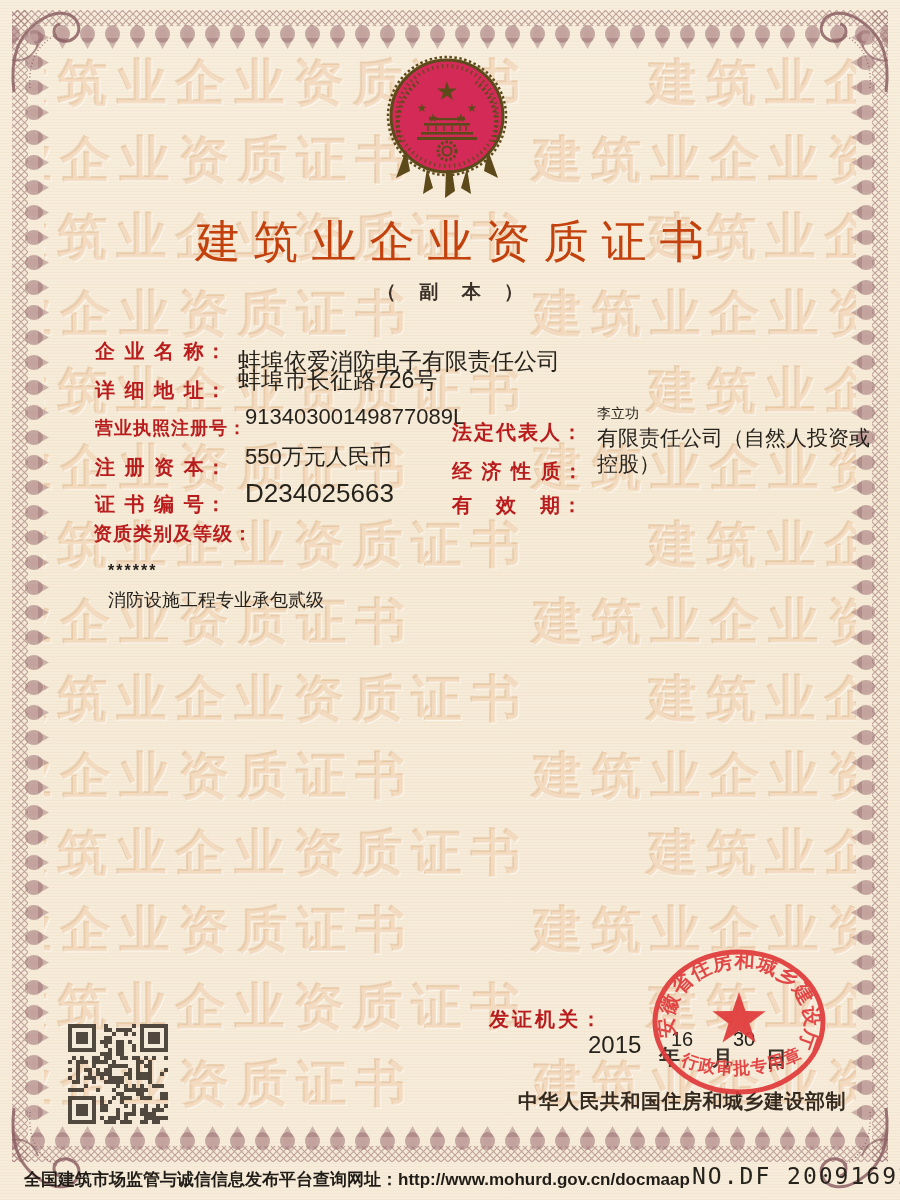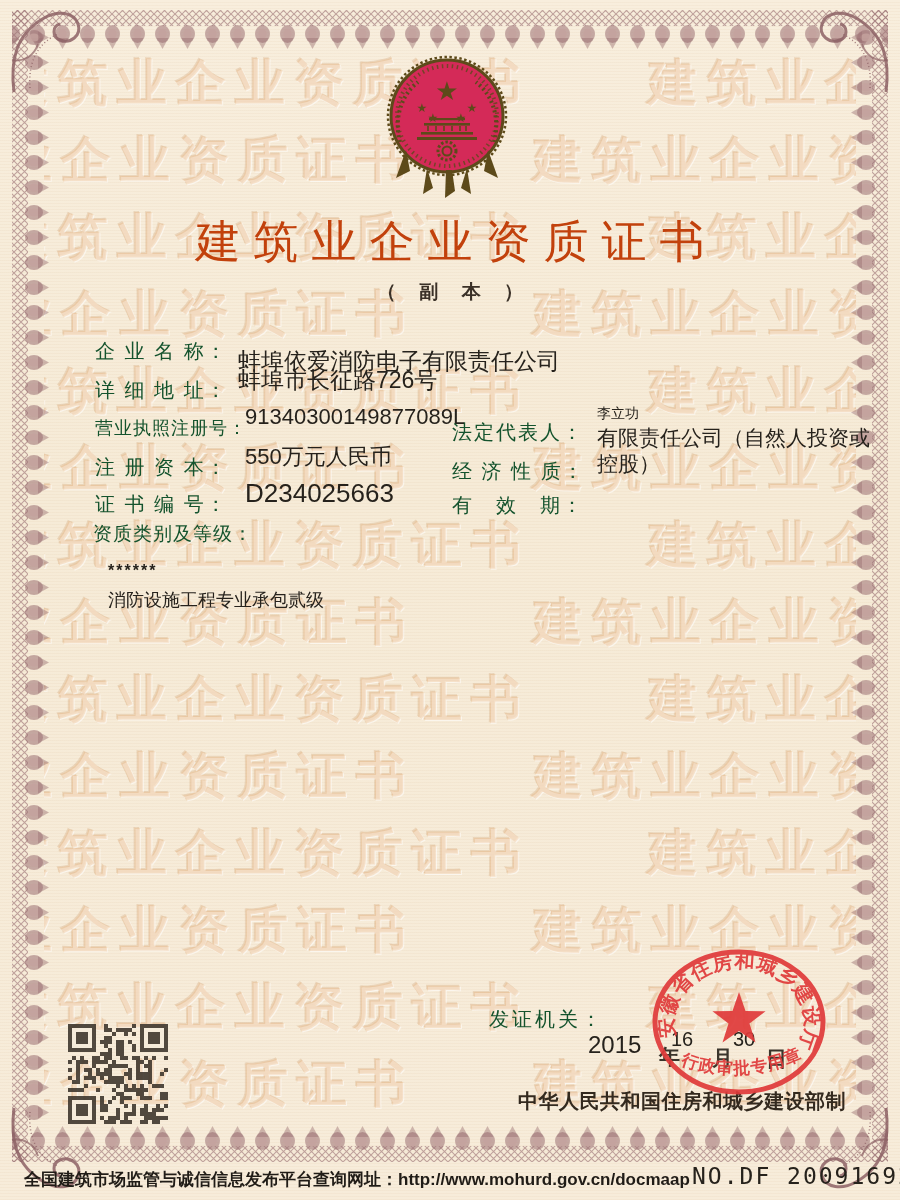--- a/index.html
+++ b/index.html
@@ -34,21 +34,21 @@
   .title{
     position:absolute;left:0;top:212px;width:900px;margin:0;
     text-align:center;font-size:45px;font-weight:normal;color:#c2410c;
     letter-spacing:13px;padding-left:13px;box-sizing:border-box;z-index:3;
   }
   .subtitle{
     position:absolute;left:0;top:279px;width:900px;text-align:center;
     font-size:19px;font-weight:bold;color:#3a3027;letter-spacing:9px;
     padding-left:9px;box-sizing:border-box;z-index:3;
   }
-  .lab{position:absolute;font-weight:normal;color:#14532d;z-index:3;white-space:nowrap;letter-spacing:2px;}
+  .lab{position:absolute;font-weight:bold;color:#b91c1c;z-index:3;white-space:nowrap;letter-spacing:2px;}
   .val{position:absolute;color:#26221c;z-index:3;white-space:nowrap;}
   .l-c1{left:95px;font-size:20px;}
   .v-c1{left:238px;font-size:23px;}
   .l-c2{left:452px;font-size:20px;}
   .v-c2{left:597px;font-size:14px;}
   .y1l{top:338px;} .y1v{top:327px;margin-top:19px;}
   .y2l{top:377px;} .y2v{top:365px;}
   .y3l{top:416px;font-size:18px;letter-spacing:1px;} .y3v{top:404px;left:245px;font-size:22px;}
   .y3rl{top:419px;} .y3rv{top:405px;}
   .y4l{top:454px;} .y4v{top:442px;left:245px;font-size:22px;}

